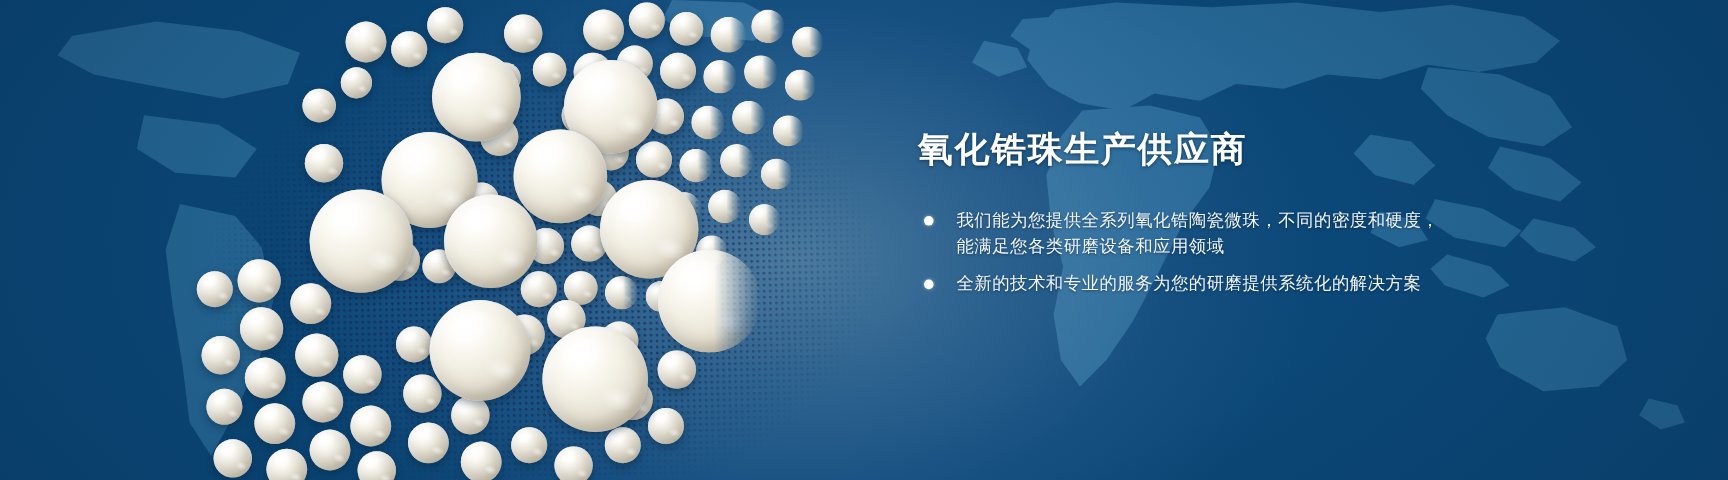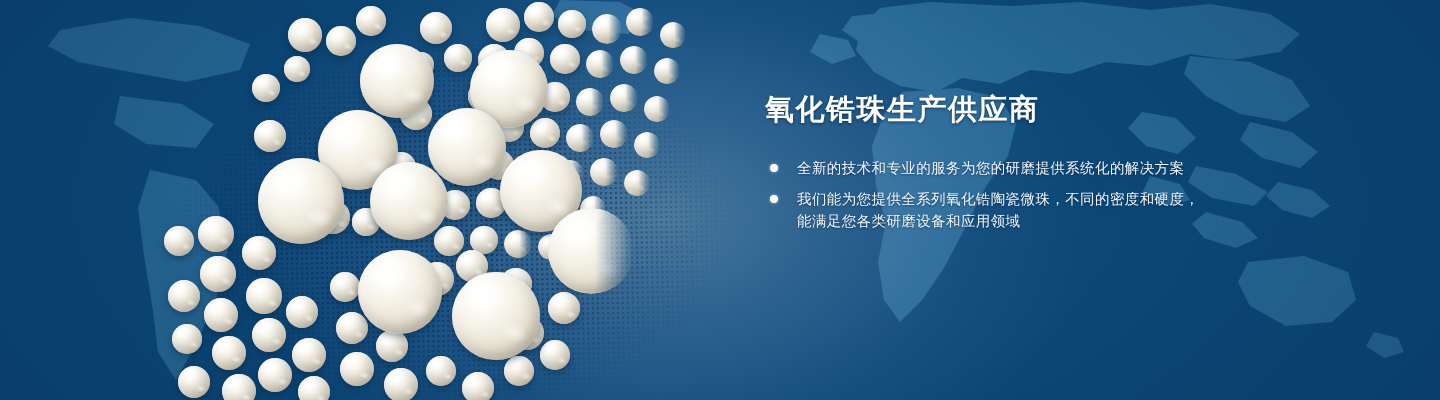--- a/index.html
+++ b/index.html
@@ -95,21 +95,21 @@
   }
   .bead-fade {
     -webkit-mask-image: linear-gradient(to right, rgba(0,0,0,1) 55%, rgba(0,0,0,0) 100%);
     mask-image: linear-gradient(to right, rgba(0,0,0,1) 55%, rgba(0,0,0,0) 100%);
   }
 
   
   #copy {
     position: absolute;
     left: 765px;
-    top: 92px;
+    top: 108px;
     width: 600px;
   }
   #title {
     margin: 0;
     font-size: 29px;
     font-weight: 700;
     letter-spacing: 1.5px;
     color: #ffffff;
     text-shadow: 0 1px 3px rgba(3,27,52,0.65);
     line-height: 1.2;
@@ -291,23 +291,23 @@
     <div class="bead" style="left:452px; top:272px; width:88px; height:88px;"></div>
     <div class="bead bead-fade" style="left:548px; top:208px; width:86px; height:86px;"></div>
   </div>
 
   <div id="copy">
     <h1 id="title">氧化锆珠生产供应商</h1>
 
     <ul id="bullets">
       <li>
         <span class="dot"></span>
-        <span class="ln">全新的技术和专业的服务为您的研磨提供系统化的解决方案</span>
+        <span class="ln">我们能为您提供全系列氧化锆陶瓷微珠，不同的密度和硬度，</span>
+        <span class="ln">能满足您各类研磨设备和应用领域</span>
       </li>
       <li>
         <span class="dot"></span>
-        <span class="ln">我们能为您提供全系列氧化锆陶瓷微珠，不同的密度和硬度，</span>
-        <span class="ln">能满足您各类研磨设备和应用领域</span>
+        <span class="ln">全新的技术和专业的服务为您的研磨提供系统化的解决方案</span>
       </li>
     </ul>
   </div>
 
 </div>
 
 </body></html>

